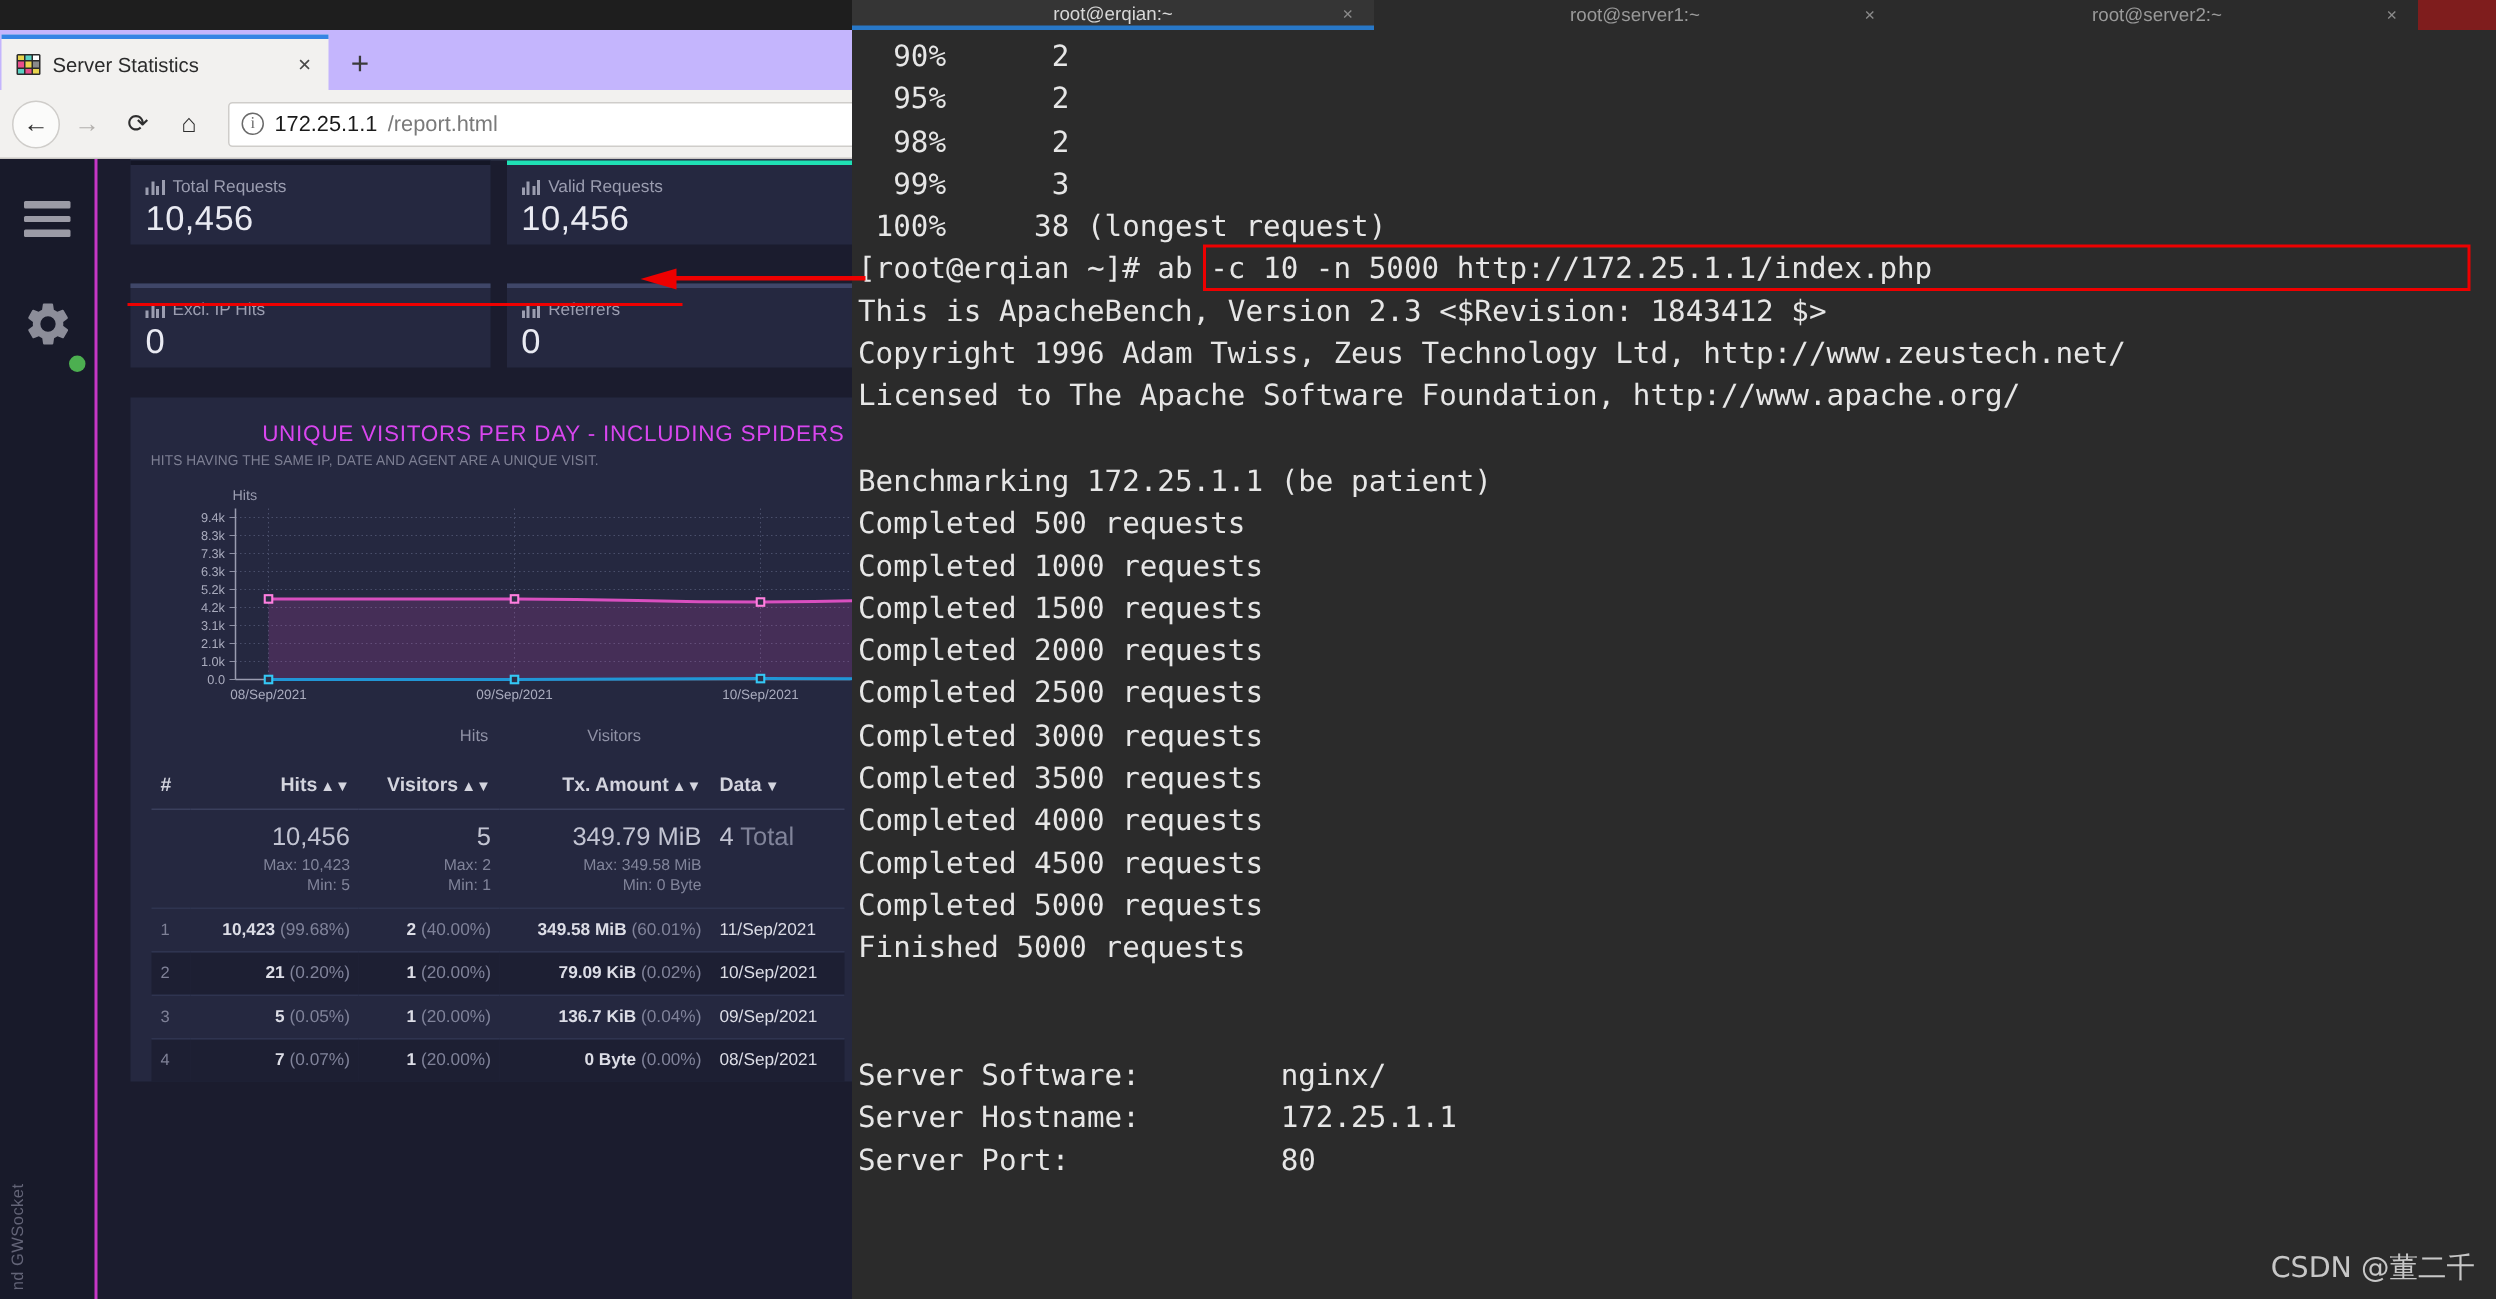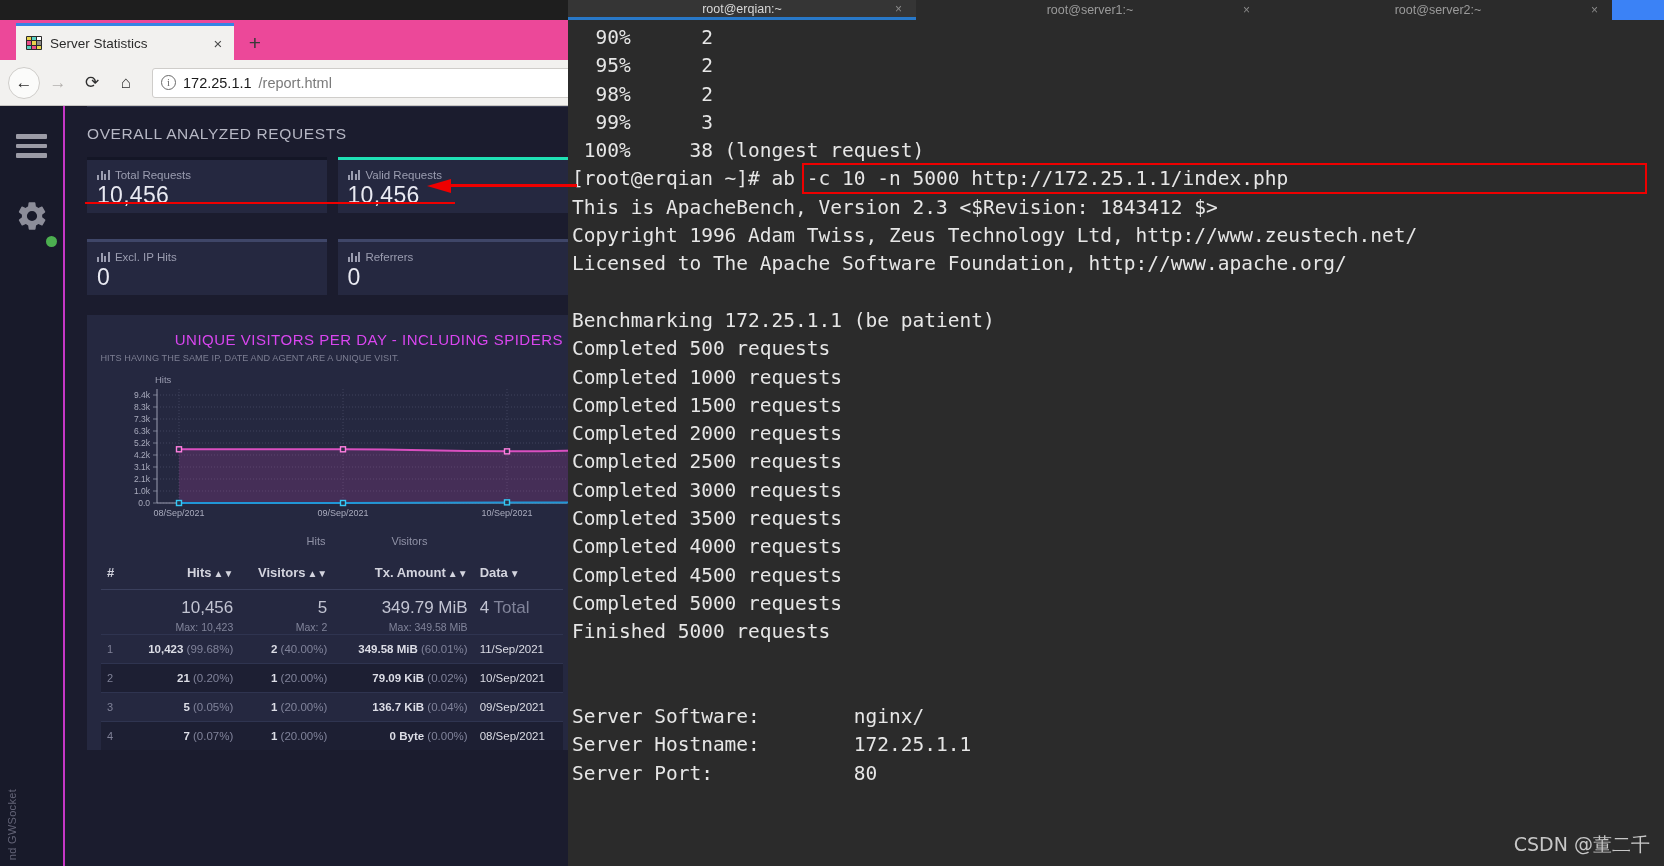--- a/index.html
+++ b/index.html
@@ -14,23 +14,23 @@
   
   .browser {
     position: absolute; left: 0; top: 20px;
     width: 700px; height: 846px;
     background: #e8e6e3;
     overflow: hidden;
   }
   .tabstrip {
     position: relative;
     height: 40px;
-    background: #ec4899;
+    background: #c4b5fd;
     display: flex; align-items: flex-end;
-    padding-left: 16px;
+    padding-left: 1px;
   }
   .tab {
     position: relative;
     display: flex; align-items: center;
     height: 37px; width: 218px;
     background: #f2f1ef;
     border-top: 3px solid #3584e4;
     padding: 0 6px 0 10px;
     gap: 8px;
   }
@@ -250,21 +250,21 @@
 
   
   .terminal {
     position: absolute; left: 568px; top: 0;
     width: 1096px; height: 866px;
     background: #2b2b2b;
     overflow: hidden;
   }
   .term-tabs {
     height: 20px;
-    background: #3b82f6;
+    background: #7f1d1d;
     display: flex;
     align-items: stretch;
     font-size: 12.5px;
   }
   .term-tab {
     width: 348px;
     display: flex; align-items: center; justify-content: center;
     position: relative;
     color: #9a9a9a;
     background: #2b2b2b;
@@ -381,21 +381,20 @@
           <svg width="34" height="34" viewBox="0 0 24 24" fill="#8c8d99">
             <path d="M19.14 12.94a7.07 7.07 0 0 0 .06-.94 7.07 7.07 0 0 0-.06-.94l2.03-1.58a.5.5 0 0 0 .12-.62l-1.92-3.32a.5.5 0 0 0-.6-.22l-2.39.96a7.02 7.02 0 0 0-1.62-.94l-.36-2.54a.5.5 0 0 0-.5-.42h-3.84a.5.5 0 0 0-.5.42l-.36 2.54c-.59.24-1.13.56-1.62.94l-2.39-.96a.5.5 0 0 0-.6.22L2.77 8.86a.5.5 0 0 0 .12.62l2.03 1.58a7.07 7.07 0 0 0 0 1.88l-2.03 1.58a.5.5 0 0 0-.12.62l1.92 3.32c.13.22.39.3.6.22l2.39-.96c.49.38 1.03.7 1.62.94l.36 2.54c.04.24.25.42.5.42h3.84c.25 0 .46-.18.5-.42l.36-2.54c.59-.24 1.13-.56 1.62-.94l2.39.96c.22.08.47 0 .6-.22l1.92-3.32a.5.5 0 0 0-.12-.62l-2.03-1.58zM12 15.6A3.6 3.6 0 1 1 12 8.4a3.6 3.6 0 0 1 0 7.2z"></path>
           </svg>
           <span class="dot-online"></span>
         </div>
         <div class="vertical-note">nd GWSocket</div>
       </div>
 
       <div class="ga-main">
         <div class="panel-divider"></div>
-        <div class="section-title">OVERALL ANALYZED REQUESTS</div>
 
         <div class="kpi-grid">
           <div class="kpi accent-dark">
             <div class="kpi-label">
               <span class="bars-icon">
                   <i></i>
                   <i></i>
                   <i></i>
                   <i></i>
                 </span>
@@ -525,20 +524,27 @@
                     <span style="font-size:17px;color:#81849a">Total</span>
                   </td>
                 </tr>
                 <tr class="minmax">
                   <td></td>
                   <td>Max: 10,423</td>
                   <td>Max: 2</td>
                   <td>Max: 349.58 MiB</td>
                   <td></td>
                 </tr>
+                <tr class="minmax last">
+                  <td></td>
+                  <td>Min: 5</td>
+                  <td>Min: 1</td>
+                  <td>Min: 0 Byte</td>
+                  <td></td>
+                </tr>
               </tbody>
               <tbody id="rows-body">
                   <tr class="data-row">
                     <td class="idx">1</td>
                     <td><b>10,423</b> <span class="pct">(99.68%)</span></td>
                     <td><b>2</b> <span class="pct">(40.00%)</span></td>
                     <td><b>349.58 MiB</b> <span class="pct">(60.01%)</span></td>
                     <td class="dt">11/Sep/2021</td>
                   </tr>
                   <tr class="data-row alt">

